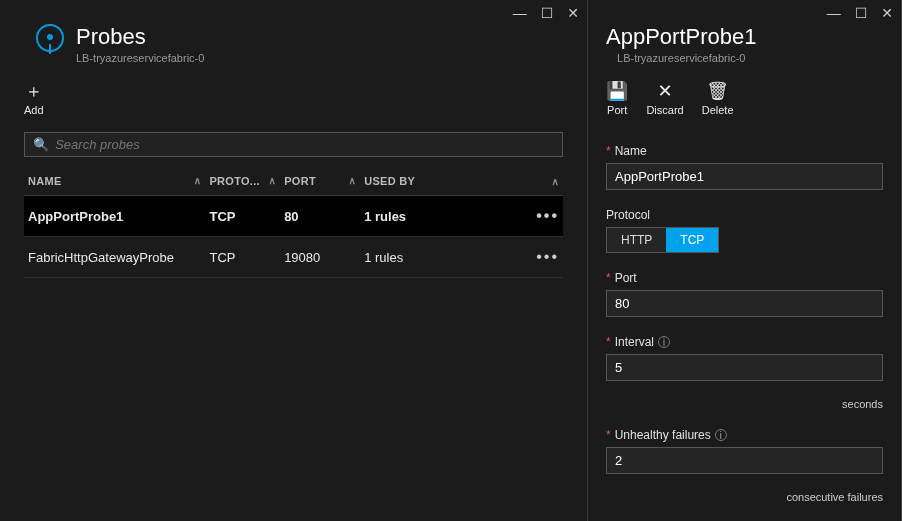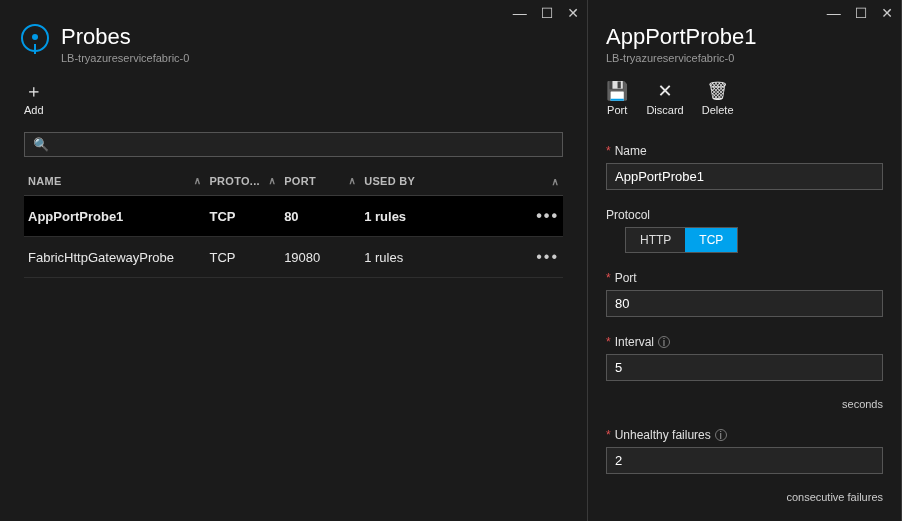--- a/index.html
+++ b/index.html
@@ -48,24 +48,24 @@
     position:absolute;
     left:50%; bottom:-4px;
     width:2px;height:10px;
     background:#0099e6;
     transform:translateX(-50%);
   }
   .header {
     display:flex;
     align-items:flex-start;
     gap:12px;
-    padding:24px 24px 0 21px;
+    padding:24px 24px 0 36px;
   }
   .header .titles h1{ font-weight:300; font-size:22px; color:#fff;}
-  .header .titles .sub{ color:#9a9a9a; font-size:11px; margin-top:2px;}
+  .header .titles .sub{ color:#9a9a9a; font-size:11px; margin-top:2px;text-align:center;}
   .toolbar {
     display:flex;
     gap:18px;
     padding:18px 24px 16px 24px;
   }
   .tool-btn{
     display:flex;flex-direction:column;align-items:center;gap:4px;
     color:#e8e8e8;cursor:pointer;font-size:11px;
   }
   .tool-btn .glyph{font-size:18px;line-height:18px;}
@@ -125,21 +125,21 @@
     border:1px solid #555;
     color:#fff;
     padding:5px 8px;
     font-size:13px;
     outline:none;
   }
   .caption-right{
     text-align:right;font-size:11px;color:#ccc;margin-top:17px;
   }
   .toggle{
-    display:inline-flex;border:1px solid #555;overflow:hidden;margin-left:19px;
+    display:inline-flex;border:1px solid #555;overflow:hidden;
   }
   .toggle div{
     padding:5px 14px;font-size:12px;cursor:pointer;background:#252525;color:#ddd;
   }
   .toggle div.active{background:#00a2ed;color:#fff;}
   .col-name{width:170px;}
   .col-proto{width:70px;}
   .col-port{width:75px;}
   .col-used{width:150px;}
   .col-menu{width:40px;}
@@ -164,20 +164,21 @@
 
   <div class="toolbar">
     <div class="tool-btn">
       <span class="glyph">＋</span>
       <span>Add</span>
     </div>
   </div>
 
   <div class="search-wrap">
     <span class="mag">🔍</span>
+    <input type="text" placeholder="Search probes" style="">
   </div>
 
   <table>
     <colgroup>
       <col class="col-name">
         <col class="col-proto">
         <col class="col-port">
         <col class="col-used">
         <col class="col-menu">
     </colgroup>

